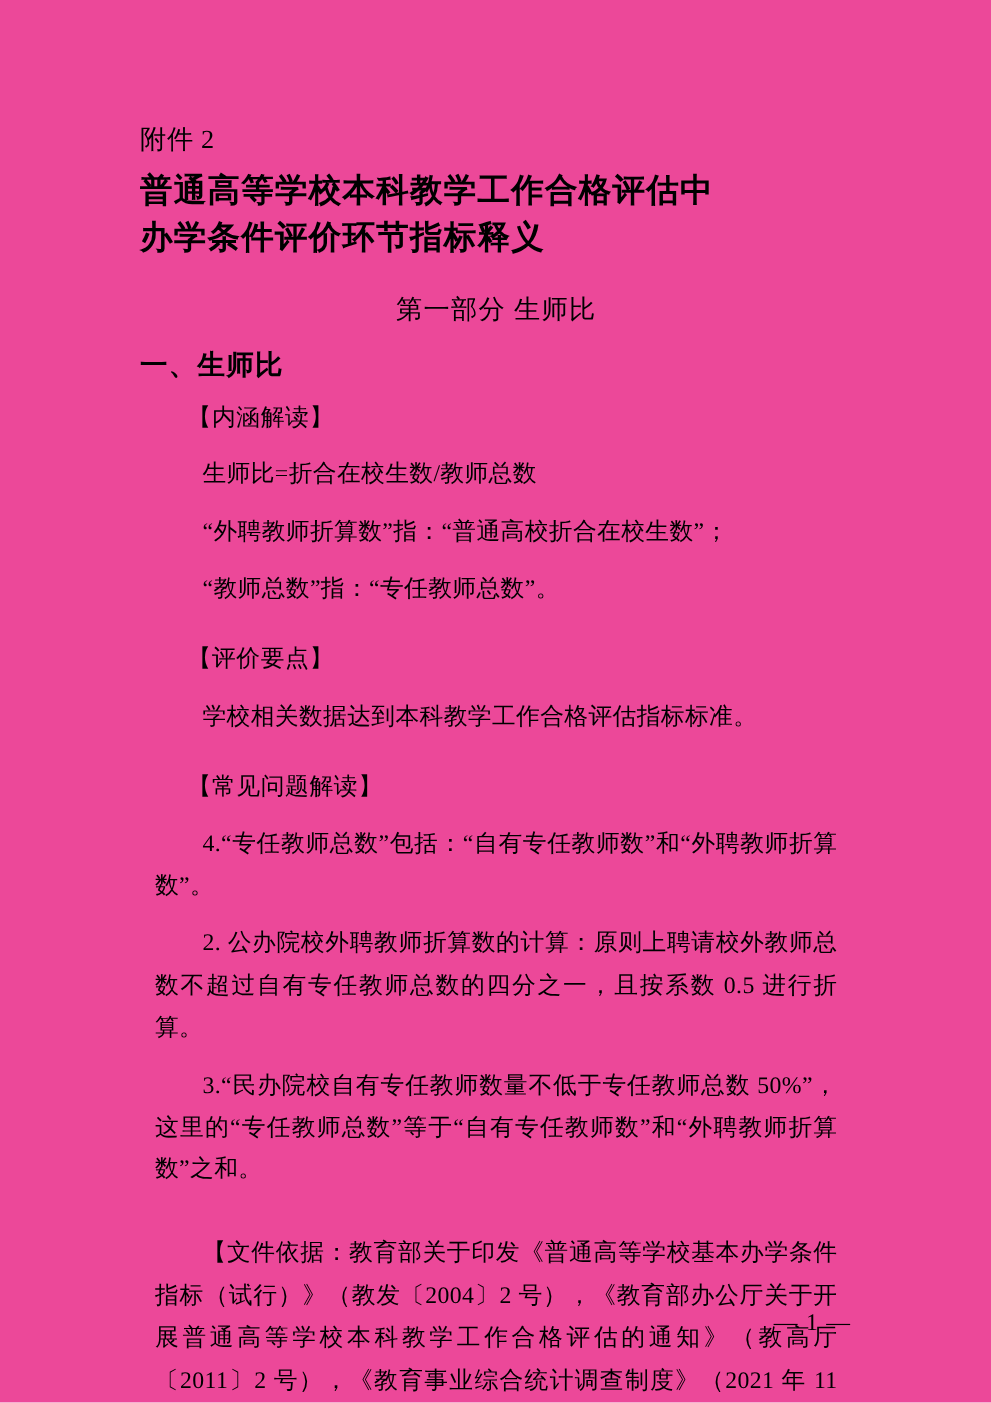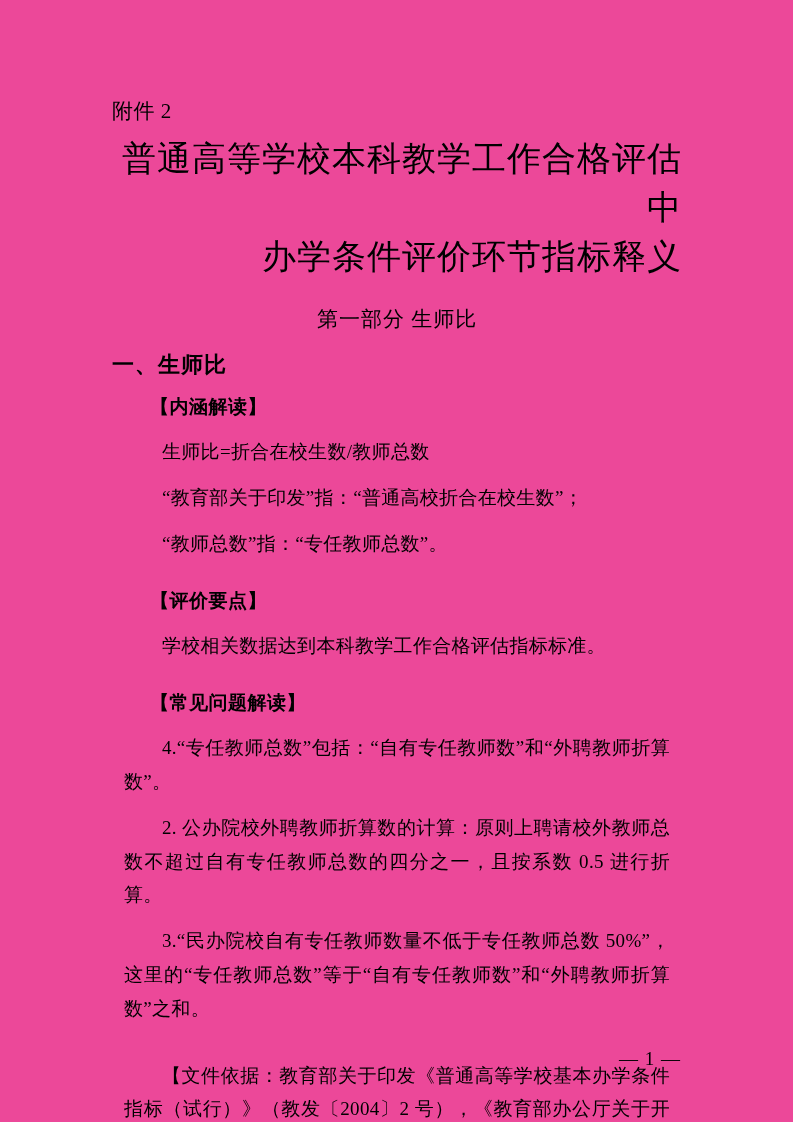--- a/index.html
+++ b/index.html
@@ -31,23 +31,23 @@
   }
 
   .attachment-label {
     font-size: 21px;
     line-height: 1.5;
     letter-spacing: 0.5px;
     margin-bottom: 6px;
   }
 
   .doc-title {
-    text-align: right;
-    font-size: 34px;
-    font-weight: normal;
+    text-align: left;
+    font-size: 26px;
+    font-weight: bold;
     line-height: 1.45;
     letter-spacing: 1px;
     margin: 4px 0 2px 0;
   }
   .doc-title .line {
     display: block;
   }
 
   .part-title {
     text-align: center;
@@ -60,21 +60,21 @@
   .section-heading {
     font-size: 22px;
     font-weight: bold;
     line-height: 1.6;
     letter-spacing: 1px;
     margin: 4px 0 8px 0;
   }
 
   .subhead {
     font-size: 19px;
-    font-weight: bold;
+    font-weight: normal;
     line-height: 1.75;
     letter-spacing: 0.5px;
     text-indent: 38px;
     margin: 6px 0 2px 0;
   }
 
   .para {
     font-size: 19px;
     line-height: 1.78;
     letter-spacing: 0.3px;
@@ -108,21 +108,21 @@
     </div>
 
     <div class="part-title">第一部分  生师比</div>
 
     <div class="section-heading">一、生师比</div>
 
     <div class="subhead">【内涵解读】</div>
 
     <p class="para">生师比=折合在校生数/教师总数</p>
 
-    <p class="para">“教育部关于印发”指：“普通高校折合在校生数”；</p>
+    <p class="para">“外聘教师折算数”指：“普通高校折合在校生数”；</p>
 
     <p class="para">“教师总数”指：“专任教师总数”。</p>
 
     <div class="gap-sm"></div>
 
     <div class="subhead">【评价要点】</div>
 
     <p class="para">学校相关数据达到本科教学工作合格评估指标标准。</p>
 
     <div class="gap-sm"></div>

